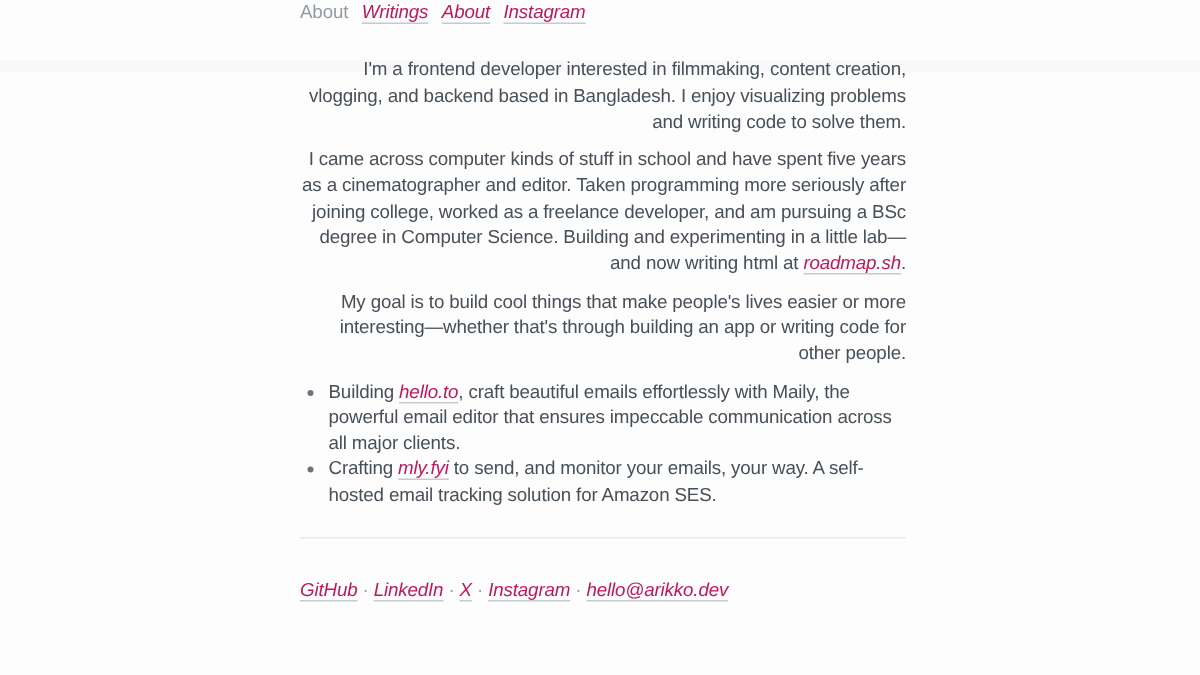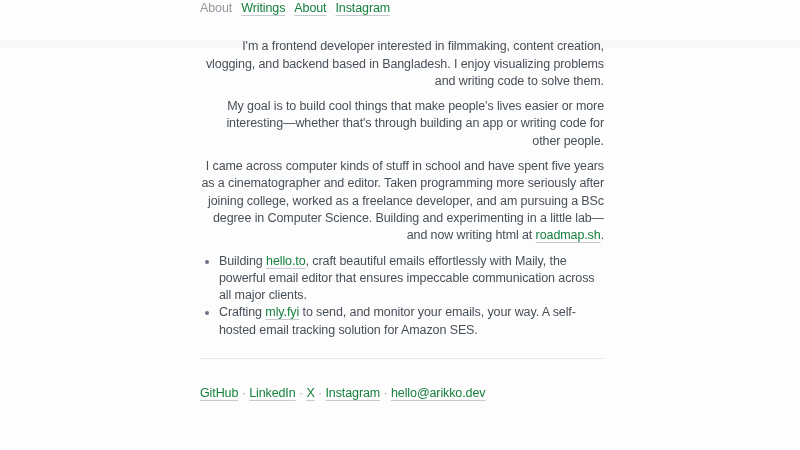--- a/index.html
+++ b/index.html
@@ -20,26 +20,27 @@
     background:#f8f8f8;
   }
   .container {
     position:absolute; left:200px; top:0; width:404px;
   }
   nav {
     margin-bottom:21px;
     display:flex; gap:9px; align-items:baseline;
   }
   nav a, .inline-link, .footer-link {
-    color:#15803d;
+    color:#be185d;
     text-decoration:underline;
     text-decoration-color:#c6cacf;
     text-decoration-thickness:1px;
     text-underline-offset:3px;
     cursor:pointer;
+    font-style:italic;
   }
   nav .nav-current {
     color:#949aa2;
     text-decoration:none;
     cursor:pointer;
   }
   p { margin:0 0 8px;text-align:right; }
   ul { margin:0; padding-left:19px; list-style:disc; }
   li::marker { color:#6b7280; }
   hr {
@@ -57,22 +58,22 @@
 
 <main class="container">
   <nav>
     <span class="nav-current">About</span>
     <a>Writings</a>
     <a>About</a>
     <a>Instagram</a>
   </nav>
 
   <p>I'm a frontend developer interested in filmmaking, content creation, vlogging, and backend based in Bangladesh. I enjoy visualizing problems and writing code to solve them.</p>
+  <p>I came across computer kinds of stuff in school and have spent five years as a cinematographer and editor. Taken programming more seriously after joining college, worked as a freelance developer, and am pursuing a BSc degree in Computer Science. Building and experimenting in a little lab—and now writing html at <a class="inline-link">roadmap.sh</a>.</p>
   <p>My goal is to build cool things that make people's lives easier or more interesting—whether that's through building an app or writing code for other people.</p>
-  <p>I came across computer kinds of stuff in school and have spent five years as a cinematographer and editor. Taken programming more seriously after joining college, worked as a freelance developer, and am pursuing a BSc degree in Computer Science. Building and experimenting in a little lab—and now writing html at <a class="inline-link">roadmap.sh</a>.</p>
 
   <ul>
     <li>Building <a class="inline-link">hello.to</a>, craft beautiful emails effortlessly with Maily, the powerful email editor that ensures impeccable communication across all major clients.</li>
     <li>Crafting <a class="inline-link">mly.fyi</a> to send, and monitor your emails, your way. A self-hosted email tracking solution for Amazon SES.</li>
   </ul>
 
   <hr>
 
   <footer><a class="footer-link">GitHub</a><span class="sep"> · </span><a class="footer-link">LinkedIn</a><span class="sep"> · </span><a class="footer-link">X</a><span class="sep"> · </span><a class="footer-link">Instagram</a><span class="sep"> · </span><a class="footer-link">hello@arikko.dev</a></footer>
 </main>

